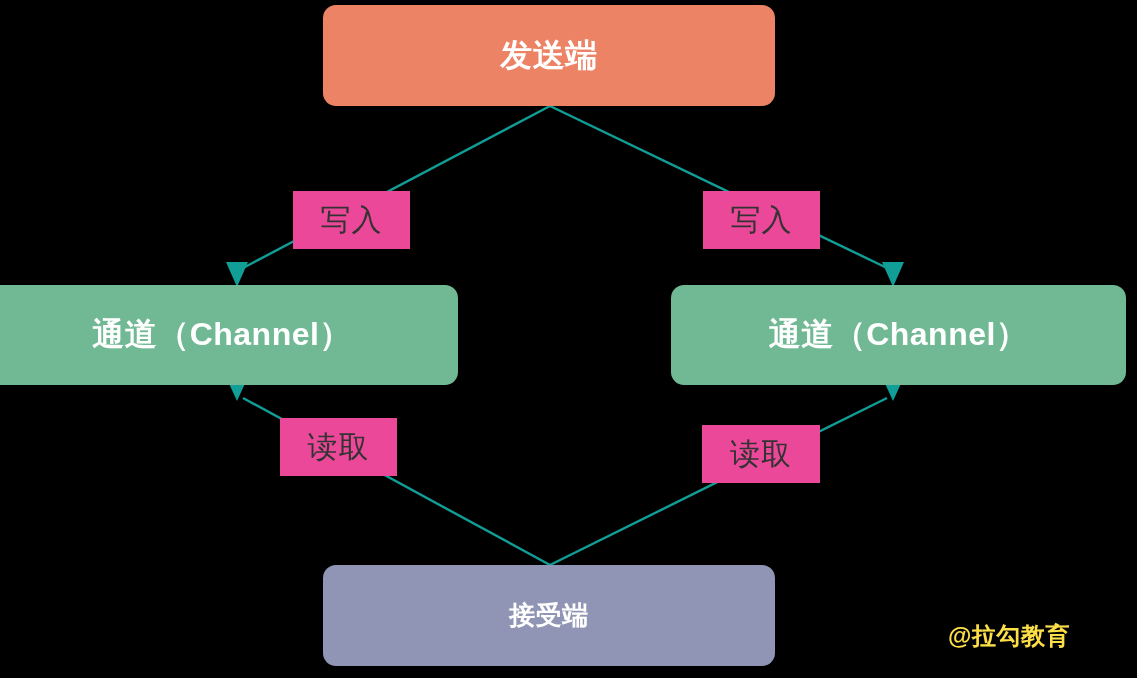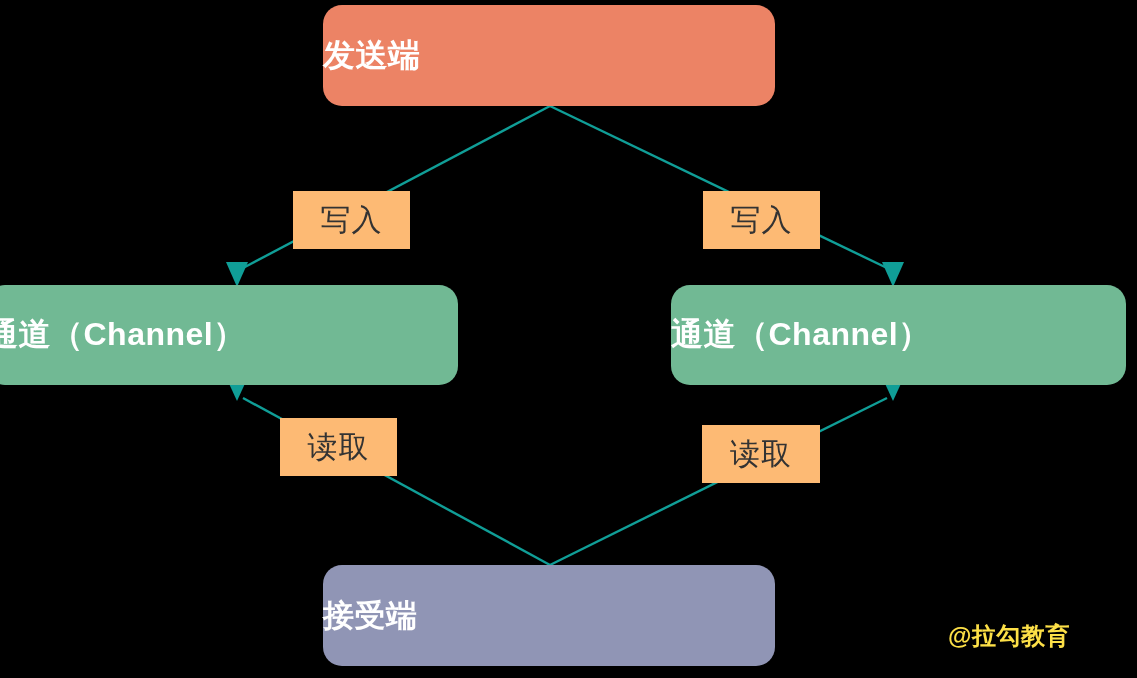--- a/index.html
+++ b/index.html
@@ -20,23 +20,24 @@
   #edges {
     position: absolute;
     left: 0;
     top: 0;
     width: 1137px;
     height: 678px;
     pointer-events: none;
   }
   .node {
     position: absolute;
-    border-radius: 19px;
+    border-radius: 13px;
     display: flex;
     align-items: center;
+    justify-content: center;
     color: #ffffff;
     font-weight: bold;
     letter-spacing: 0.5px;
     box-sizing: border-box;
     white-space: nowrap;
   }
   .node-sender {
     left: 323px;
     top: 5px;
     width: 452px;
@@ -59,25 +60,25 @@
     height: 100px;
     background: #71b994;
     font-size: 32px;
   }
   .node-receiver {
     left: 323px;
     top: 565px;
     width: 452px;
     height: 101px;
     background: #9095b5;
-    font-size: 31px;
+    font-size: 26px;
   }
   .edge-label {
     position: absolute;
-    background: #fdba74;
+    background: #ec4899;
     color: #333333;
     font-size: 30px;
     font-weight: normal;
     display: flex;
     align-items: center;
     justify-content: center;
     box-sizing: border-box;
     white-space: nowrap;
     letter-spacing: 1px;
   }

